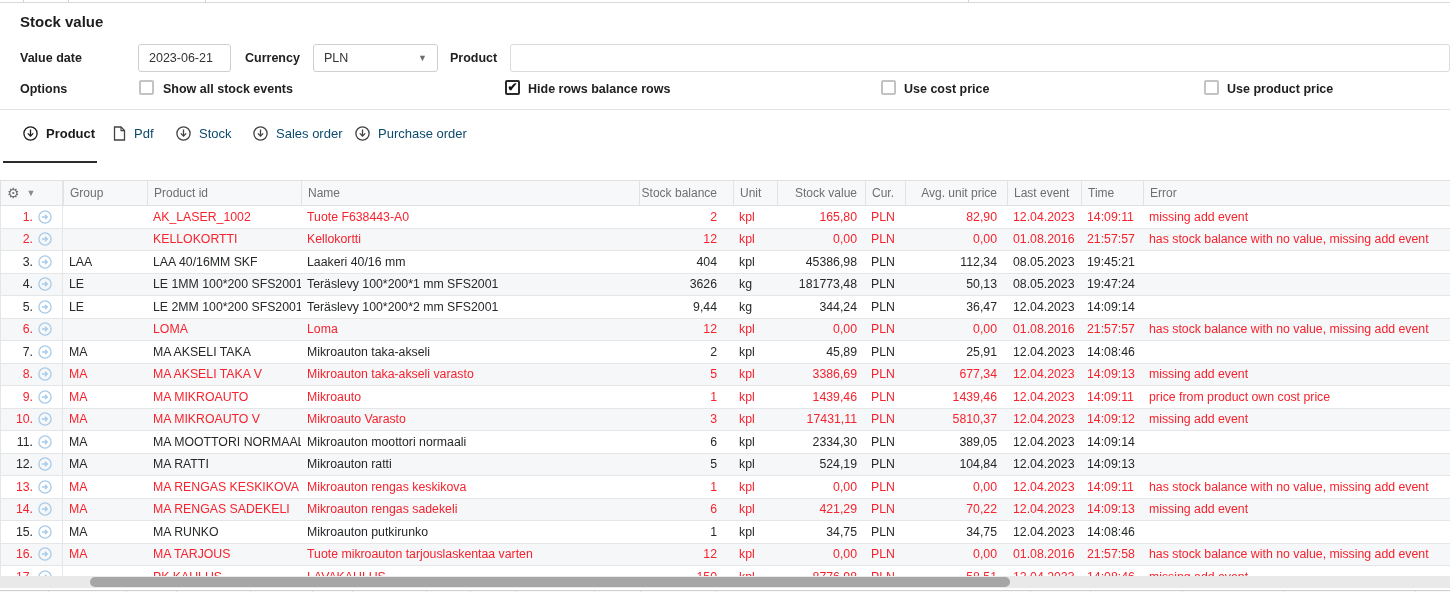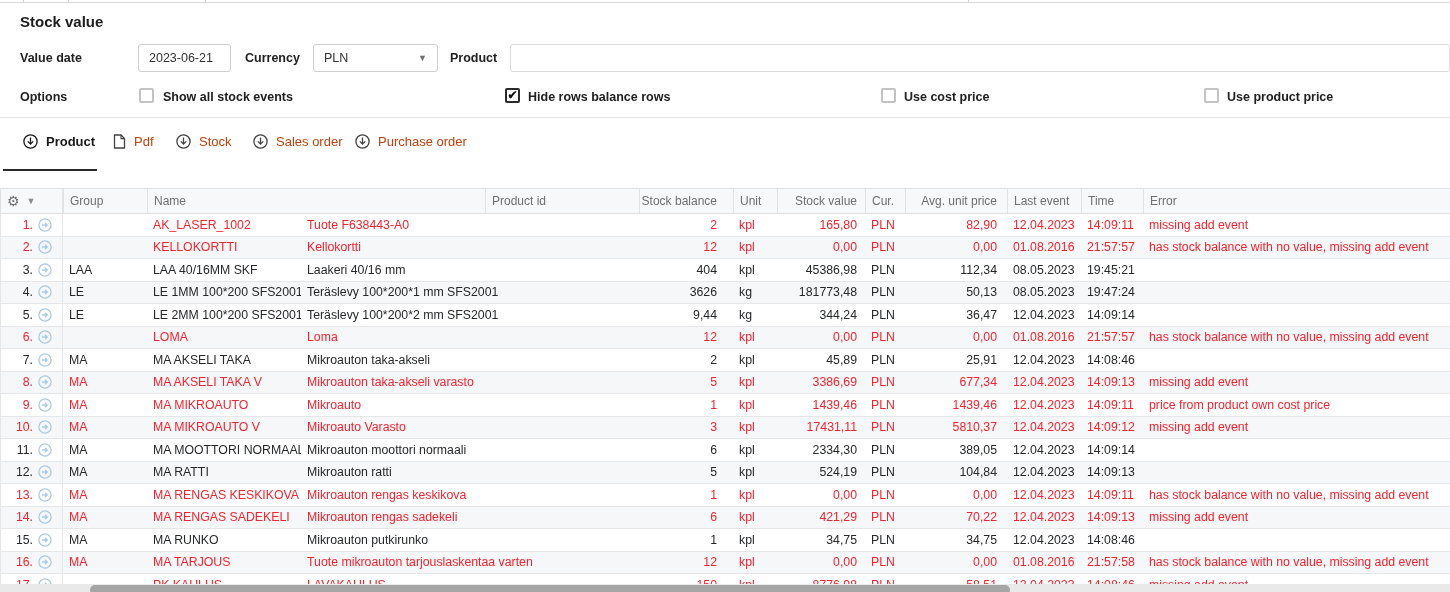--- a/index.html
+++ b/index.html
@@ -13,31 +13,31 @@
 
   .page-title { font-size:15px; font-weight:bold; color:#1d1d1d; margin:10px 0 0 20px; height:20px; }
 
   .filter-row { position:relative; height:28px; margin-top:11px; }
   .flabel { position:absolute; top:7px; font-size:12.5px; font-weight:bold; color:#212121; }
   .box-input { position:absolute; top:0; height:28px; border:1px solid #cfcfcf; border-radius:3px;
                font-family:"Liberation Sans",sans-serif; font-size:12.5px; color:#333; padding:0 10px; background:#fff; }
   .sel { display:flex; align-items:center; justify-content:space-between; }
   .sel .caret { color:#6f6f6f; font-size:9px; margin-left:8px; }
 
-  .options-row { position:relative; height:24px; margin-top:14px; }
+  .options-row { position:relative; height:24px; margin-top:6px; }
   .cb { position:absolute; top:2px; width:15px; height:15px; border:2px solid #c3c3c3; border-radius:2px;
         background:#fff; font-size:12px; line-height:11px; text-align:center; color:#111; cursor:pointer; }
   .cb.checked { border-color:#2a2a2a; font-weight:bold; }
   .cb-label { position:absolute; top:4px; font-size:12.5px; font-weight:bold; color:#212121; }
 
   .divider { border-top:1px solid #e3e3e3; margin-top:7px; }
 
   .tabs { position:relative; height:54px; }
   .tab { position:absolute; top:16px; display:flex; align-items:center; gap:8px; cursor:pointer; color:#424242; }
-  .tab .tlabel { font-size:13px; color:#c2410c; }
+  .tab .tlabel { font-size:13px; color:#0c4a6e; }
   .tab.active { color:#1a1a1a; }
   .tab.active .tlabel { font-weight:bold; color:#1a1a1a; }
   .tab-underline { position:absolute; left:3px; bottom:1px; width:94px; height:2px; background:#2b2b2b; }
 
   .gap16 { height:16px; }
 
   
   .thead { display:flex; height:26px; background:#f7f8f9; border-top:1px solid #e0e0e0; border-bottom:1px solid #e0e0e0;
            border-left:1px solid #e0e0e0; align-items:center; font-size:12px; color:#6f6f6f; }
   .thead .th { border-left:1px solid #e2e2e2; height:100%; display:flex; align-items:center; padding-left:6px; overflow:hidden; white-space:nowrap; }
@@ -164,22 +164,22 @@
   </div>
 
   <div class="gap16"></div>
 
   <div class="thead">
     <div class="th t-c0">
         <span class="gear">⚙</span>
         <span class="gcaret">▼</span>
       </div>
     <div class="th t-c1">Group</div>
+    <div class="th t-c2">Product id</div>
     <div class="th t-c3">Name</div>
-    <div class="th t-c2">Product id</div>
     <div class="th t-c4">Stock balance</div>
     <div class="th t-c5">Unit</div>
     <div class="th t-c6">Stock value</div>
     <div class="th t-c7">Cur.</div>
     <div class="th t-c8">Avg. unit price</div>
     <div class="th t-c9">Last event</div>
     <div class="th t-c10">Time</div>
     <div class="th t-c11">Error</div>
   </div>
 

